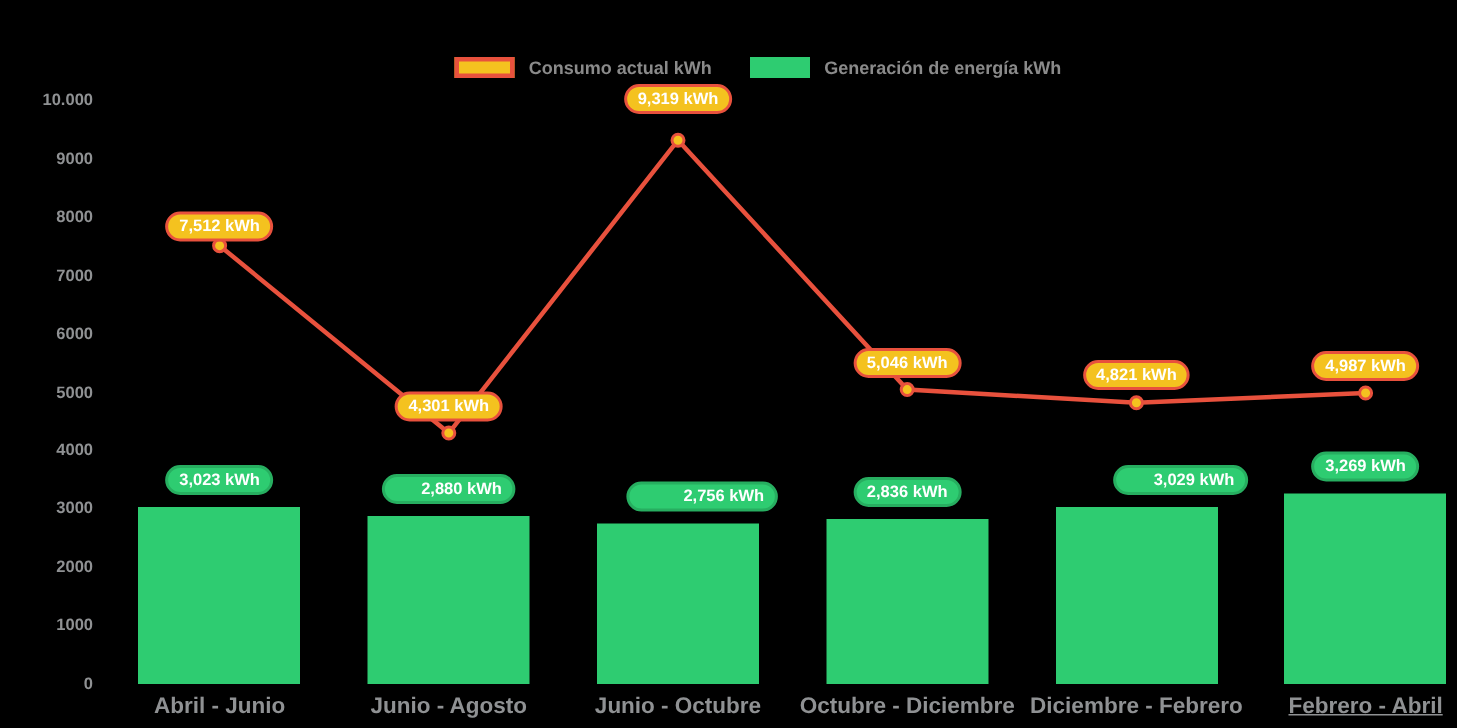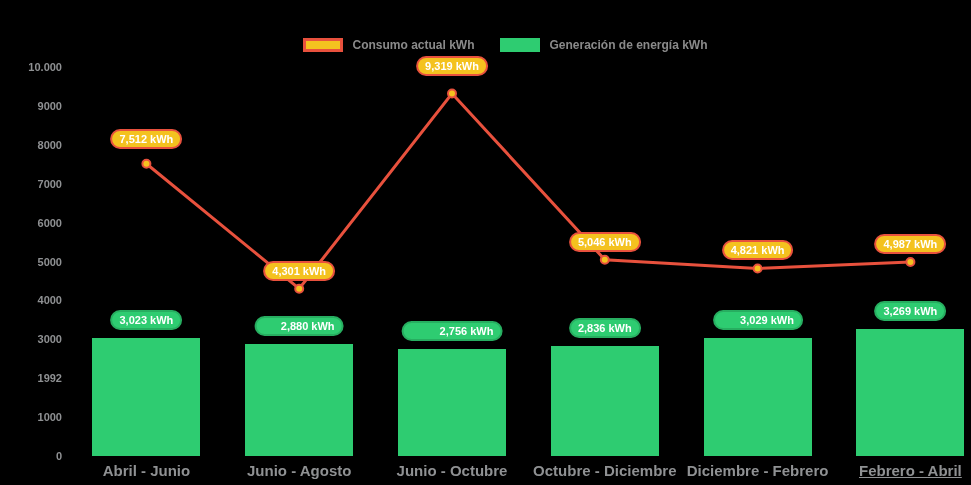--- a/index.html
+++ b/index.html
@@ -49,45 +49,45 @@
   </div>
   <div id="plot">
       <div class="ytick" style="top: 67px;">10.000</div>
       <div class="ytick" style="top: 105.9px;">9000</div>
       <div class="ytick" style="top: 144.8px;">8000</div>
       <div class="ytick" style="top: 183.7px;">7000</div>
       <div class="ytick" style="top: 222.6px;">6000</div>
       <div class="ytick" style="top: 261.5px;">5000</div>
       <div class="ytick" style="top: 300.4px;">4000</div>
       <div class="ytick" style="top: 339.3px;">3000</div>
-      <div class="ytick" style="top: 378.2px;">1992</div>
+      <div class="ytick" style="top: 378.2px;">2000</div>
       <div class="ytick" style="top: 417.1px;">1000</div>
       <div class="ytick" style="top: 456px;">0</div>
       <div class="bar" style="left: 72.4px; top: 338.405px; width: 108px; height: 117.595px;"></div>
       <div class="pill pill-bar" style="left: 126.4px; top: 310.405px;">3,023 kWh</div>
       <div class="bar" style="left: 225.2px; top: 343.968px; width: 108px; height: 112.032px;"></div>
       <div class="pill pill-bar" style="left: 279.2px; top: 315.968px; padding-left: 24px;">2,880 kWh</div>
       <div class="bar" style="left: 378px; top: 348.792px; width: 108px; height: 107.208px;"></div>
-      <div class="pill pill-bar" style="left: 432px; top: 320.792px; padding-left: 36px;">2,756 kWh</div>
+      <div class="pill pill-bar" style="left: 448px; top: 320.792px; padding-left: 36px;">2,756 kWh</div>
       <div class="bar" style="left: 530.8px; top: 345.68px; width: 108px; height: 110.32px;"></div>
       <div class="pill pill-bar" style="left: 584.8px; top: 317.68px;">2,836 kWh</div>
       <div class="bar" style="left: 683.6px; top: 338.172px; width: 108px; height: 117.828px;"></div>
-      <div class="pill pill-bar" style="left: 738px; top: 310.172px; padding-left: 25px;">3,029 kWh</div>
+      <div class="pill pill-bar" style="left: 767px; top: 310.172px; padding-left: 25px;">3,029 kWh</div>
       <div class="bar" style="left: 836.4px; top: 328.836px; width: 108px; height: 127.164px;"></div>
       <div class="pill pill-bar" style="left: 890.4px; top: 300.836px;">3,269 kWh</div>
       <svg class="plotsvg" width="971" height="485" viewBox="0 0 971 485">
         <polyline points="126.4,163.78320000000002 279.20000000000005,288.6911 432,93.49090000000001 584.8000000000001,259.7106 737.6,268.4631 890.4000000000001,262.0057" fill="none" stroke="#e8513d" stroke-width="3"></polyline>
         <circle cx="126.4" cy="163.78320000000002" r="4" fill="#f4c21f" stroke="#e8513d" stroke-width="2"></circle>
         <circle cx="279.20000000000005" cy="288.6911" r="4" fill="#f4c21f" stroke="#e8513d" stroke-width="2"></circle>
         <circle cx="432" cy="93.49090000000001" r="4" fill="#f4c21f" stroke="#e8513d" stroke-width="2"></circle>
         <circle cx="584.8000000000001" cy="259.7106" r="4" fill="#f4c21f" stroke="#e8513d" stroke-width="2"></circle>
         <circle cx="737.6" cy="268.4631" r="4" fill="#f4c21f" stroke="#e8513d" stroke-width="2"></circle>
         <circle cx="890.4000000000001" cy="262.0057" r="4" fill="#f4c21f" stroke="#e8513d" stroke-width="2"></circle>
       </svg>
-      <div class="pill pill-line" style="left: 126.4px; top: 129px;">7,512 kWh</div>
+      <div class="pill pill-line" style="left: 126.4px; top: 141px;">7,512 kWh</div>
       <div class="pill pill-line" style="left: 279.2px; top: 260.691px;">4,301 kWh</div>
       <div class="pill pill-line" style="left: 432px; top: 56px;">9,319 kWh</div>
       <div class="pill pill-line" style="left: 584.8px; top: 231.711px;">5,046 kWh</div>
       <div class="pill pill-line" style="left: 737.6px; top: 240.463px;">4,821 kWh</div>
       <div class="pill pill-line" style="left: 890.4px; top: 234.006px;">4,987 kWh</div>
       <div class="xlabel" style="left: 126.4px; top: 462px;">Abril - Junio</div>
       <div class="xlabel" style="left: 279.2px; top: 462px;">Junio - Agosto</div>
       <div class="xlabel" style="left: 432px; top: 462px;">Junio - Octubre</div>
       <div class="xlabel" style="left: 584.8px; top: 462px;">Octubre - Diciembre</div>
       <div class="xlabel" style="left: 737.6px; top: 462px;">Diciembre - Febrero</div>

